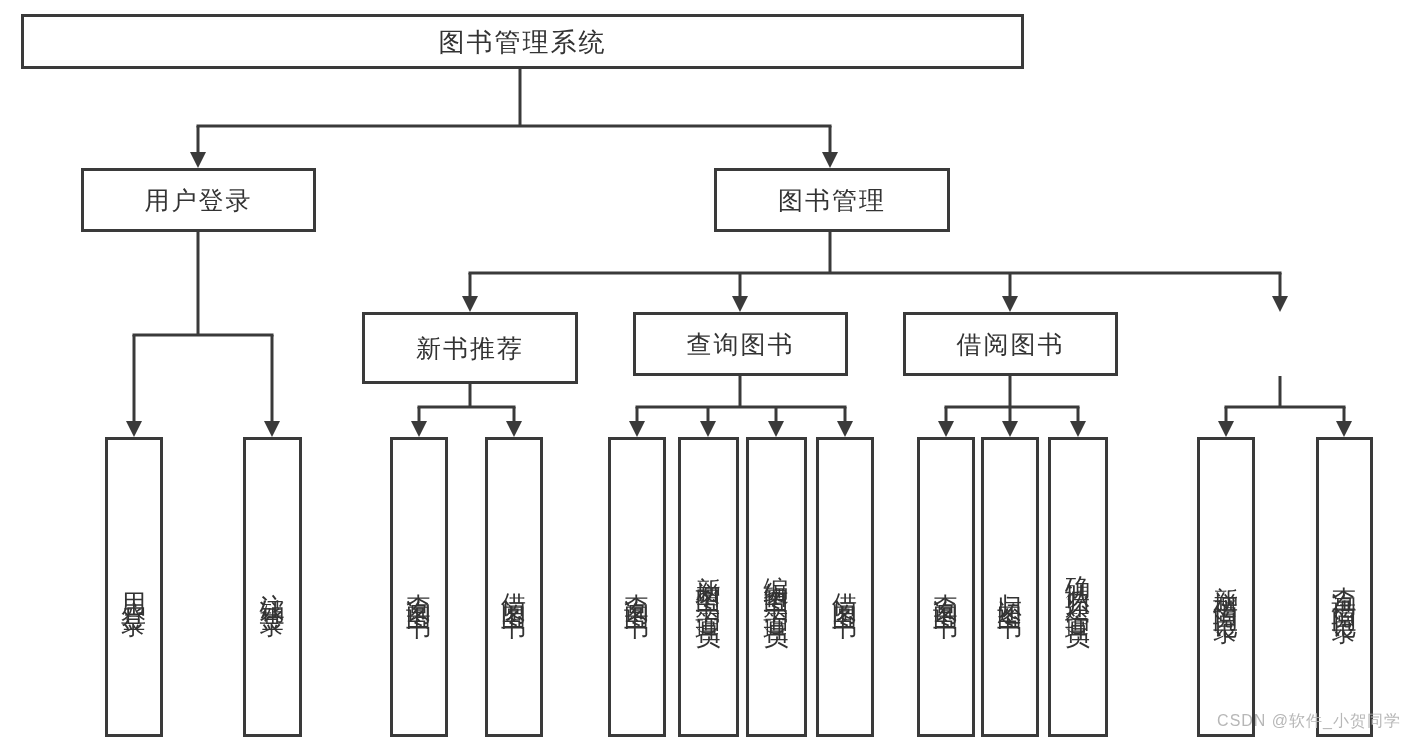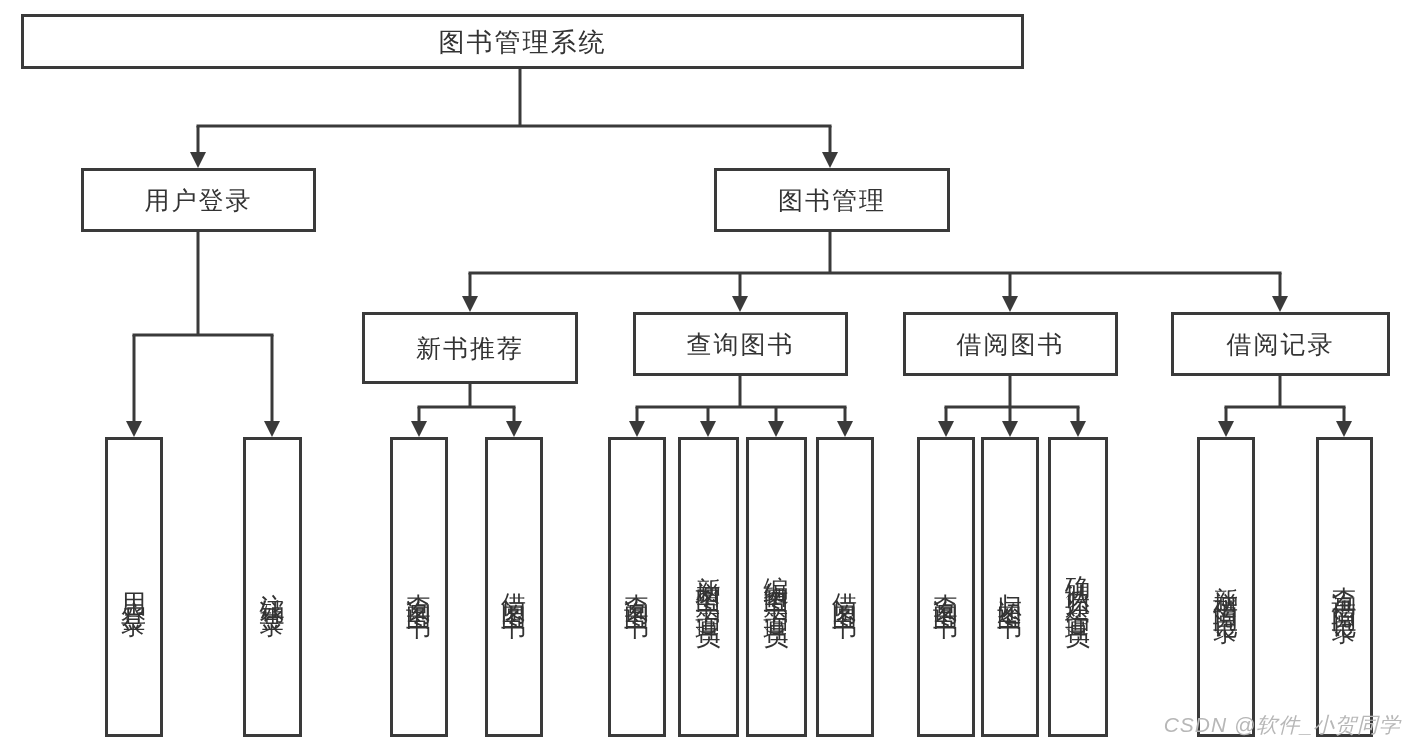--- a/index.html
+++ b/index.html
@@ -36,27 +36,26 @@
   .node .vlbl{
     writing-mode:vertical-rl;
     text-orientation:mixed;
     font-size:25px;color:var(--text);
     letter-spacing:7px;line-height:1.2;
     white-space:nowrap;
   }
   .watermark{
     position:absolute;
     right:4px;top:711px;
-    font-size:21px;
+    font-size:16px;
     color:var(--wm);
     letter-spacing:1px;
     z-index:5;
     font-family:"Liberation Sans","DejaVu Sans",sans-serif;
     white-space:nowrap;
-    font-style:italic;
   }
 </style>
 </head>
 <body>
 
 <div class="canvas">
 
   <svg class="connectors" viewBox="0 0 1405 747" xmlns="http://www.w3.org/2000/svg">
 
     <g>
@@ -146,23 +145,20 @@
 
   <div class="node" style="left:362px;top:312px;width:216px;height:72px">
     <span class="lbl">新书推荐</span>
   </div>
   <div class="node" style="left:633px;top:312px;width:215px;height:64px">
     <span class="lbl">查询图书</span>
   </div>
   <div class="node" style="left:903px;top:312px;width:215px;height:64px">
     <span class="lbl">借阅图书</span>
   </div>
-  <div class="node" style="left:1171px;top:312px;width:219px;height:64px">
-    <span class="lbl">借阅记录</span>
-  </div>
 
   <div class="node" style="left:105px;top:437px;width:58px;height:300px">
     <span class="vlbl">用户登录</span>
   </div>
   <div class="node" style="left:243px;top:437px;width:59px;height:300px">
     <span class="vlbl">注销登录</span>
   </div>
 
   <div class="node" style="left:390px;top:437px;width:58px;height:300px">
     <span class="vlbl">查询图书</span>

